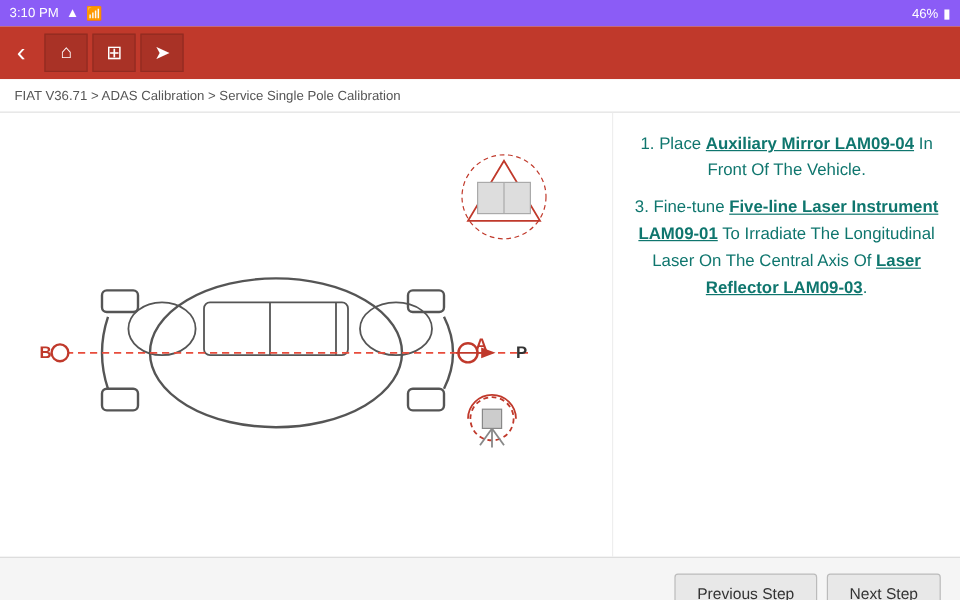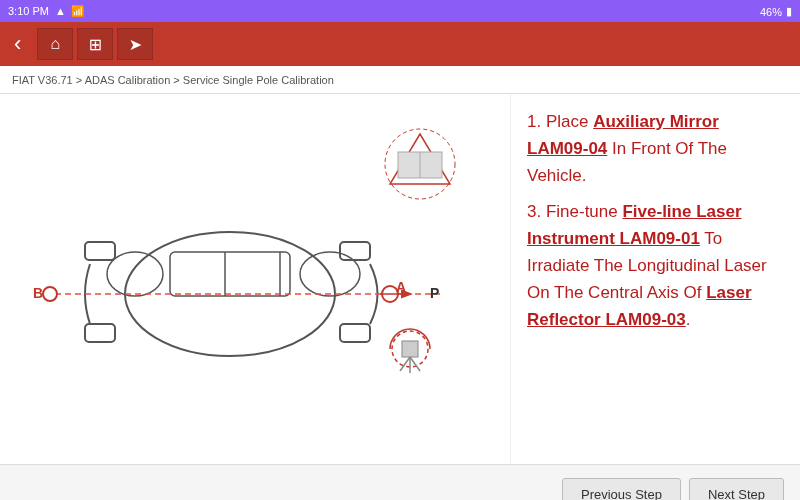--- a/index.html
+++ b/index.html
@@ -81,24 +81,25 @@
       flex: 0 0 510px;
       position: relative;
       overflow: hidden;
       padding: 10px;
     }
 
     
     #instructions {
       flex: 1;
       padding: 14px 16px;
-      font-size: 17px;
+      font-size: 14px;
       line-height: 1.6;
-      color: #b91c1c;
+      color: #0f766e;
       border-left: 1px solid #eee;
+      text-align: center;
     }
     #instructions p { margin-bottom: 8px; }
     #instructions u { text-decoration: underline; font-weight: bold; }
 
     
     #footer {
       height: 60px;
       background: #f5f5f5;
       border-top: 1px solid #ddd;
       display: flex;

